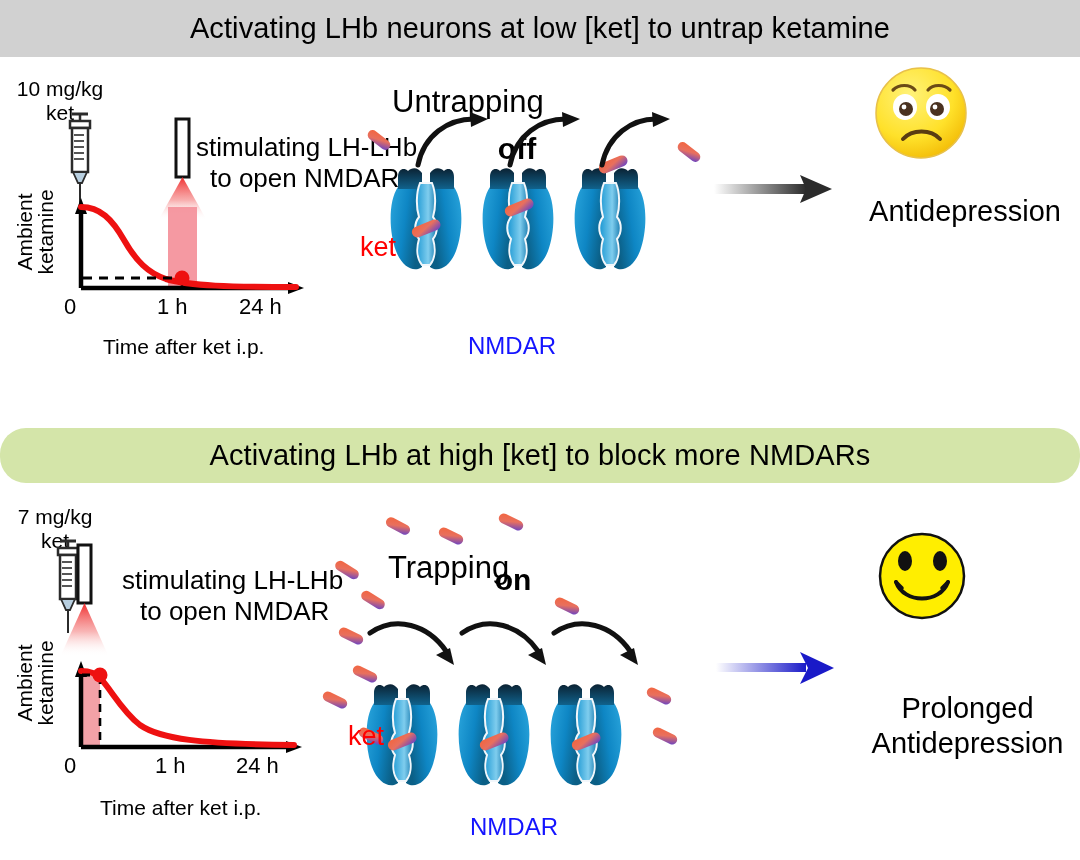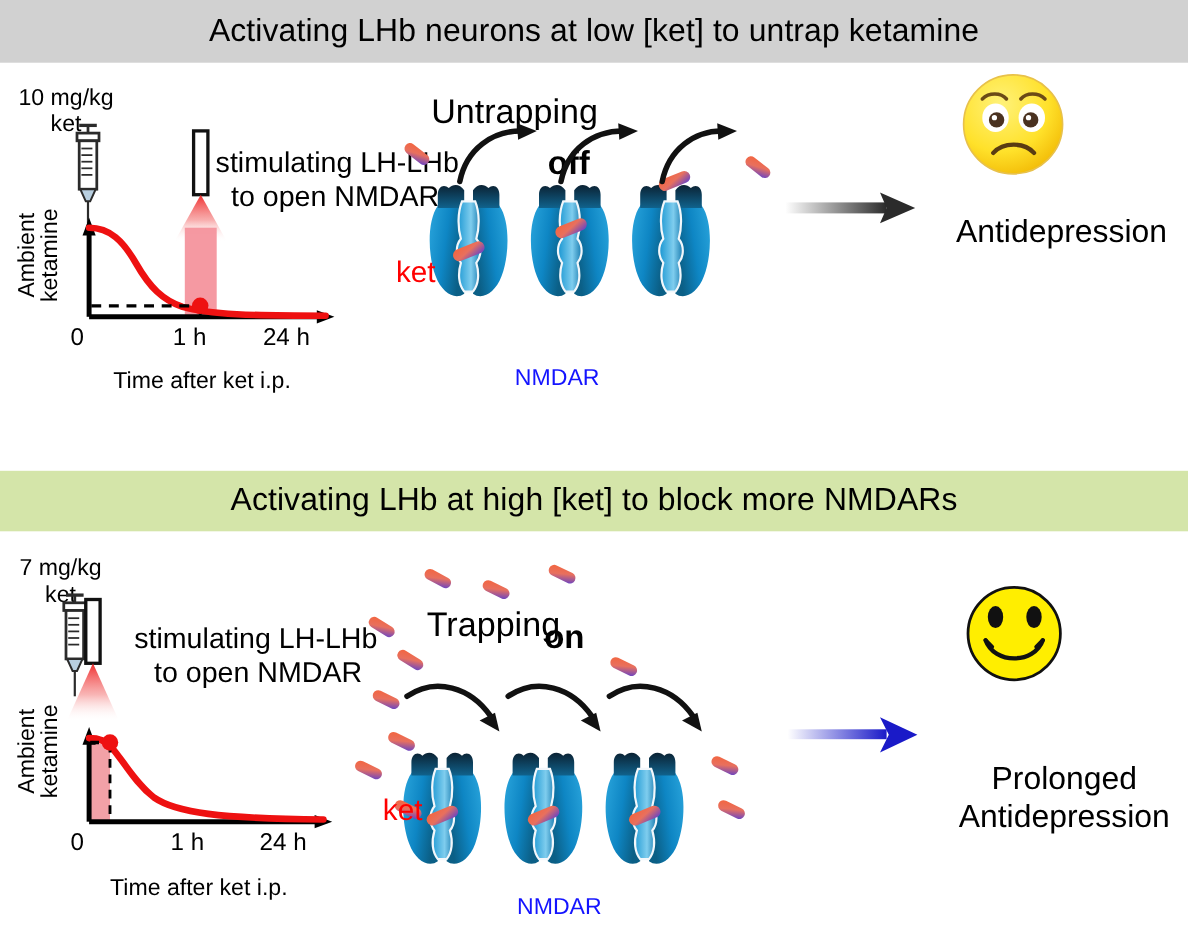--- a/index.html
+++ b/index.html
@@ -18,21 +18,21 @@
   #panel-top { top: 0; height: 420px; }
   #panel-bottom { top: 428px; height: 432px; }
 
   .banner {
     position: absolute; left: 0; width: 1080px;
     display: flex; align-items: center; justify-content: center;
     font-size: 29px; letter-spacing: 0.1px;
     color: #000;
   }
   #banner-top { top: 0; height: 57px; background: #d1d1d1; }
-  #banner-bottom { top: 0; height: 55px; background: #d4e5a9; }
+  #banner-bottom { top: 0; height: 55px; background: #d4e5a9; border-radius: 26px; }
 
   
   .chart { position: absolute; }
   .axis-y-label {
     position: absolute;
     transform: rotate(-90deg);
     transform-origin: left top;
     font-size: 21px;
     line-height: 1.02;
     text-align: center;
@@ -58,21 +58,21 @@
   }
   .center-state {
     position: absolute; font-size: 30px; font-weight: bold;
     color: #000000; text-align: center; white-space: nowrap;
   }
   .ket-label {
     position: absolute; font-size: 27px; color: #ff0000;
     white-space: nowrap;
   }
   .nmdar-label {
-    position: absolute; font-size: 21px; color: #1414ff;
+    position: absolute; font-size: 24px; color: #1414ff;
     white-space: nowrap;
   }
 
   
   .outcome-text {
     position: absolute; font-size: 29px; line-height: 1.2;
     text-align: center; white-space: nowrap;
   }
   .outcome-text span { display: block; }
   svg { display: block; overflow: visible; }

